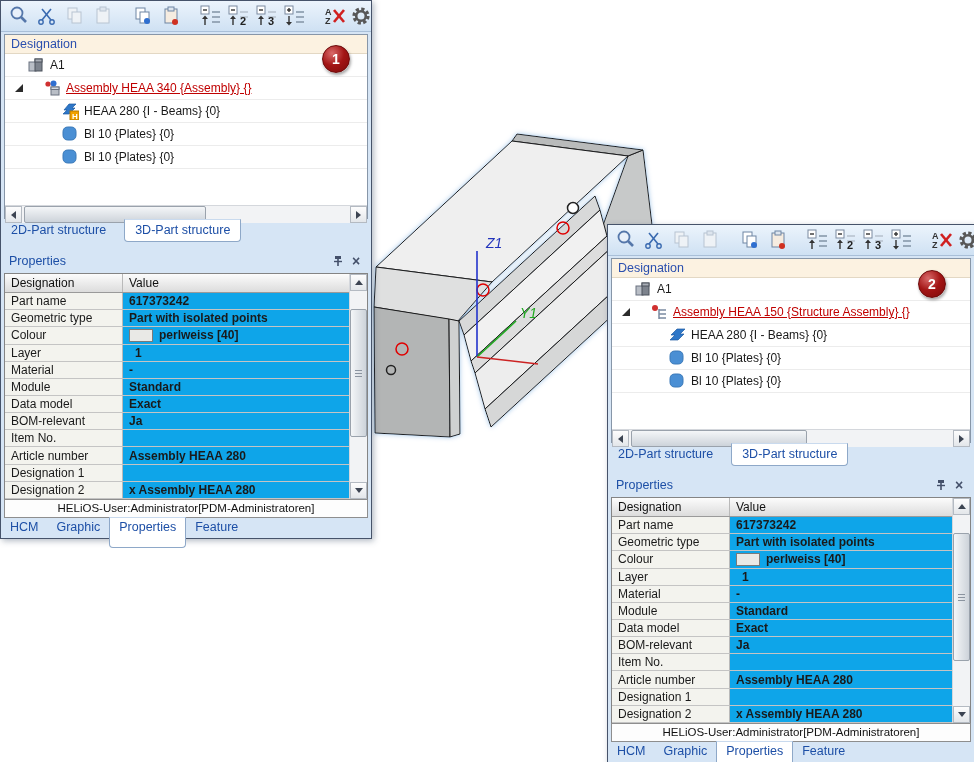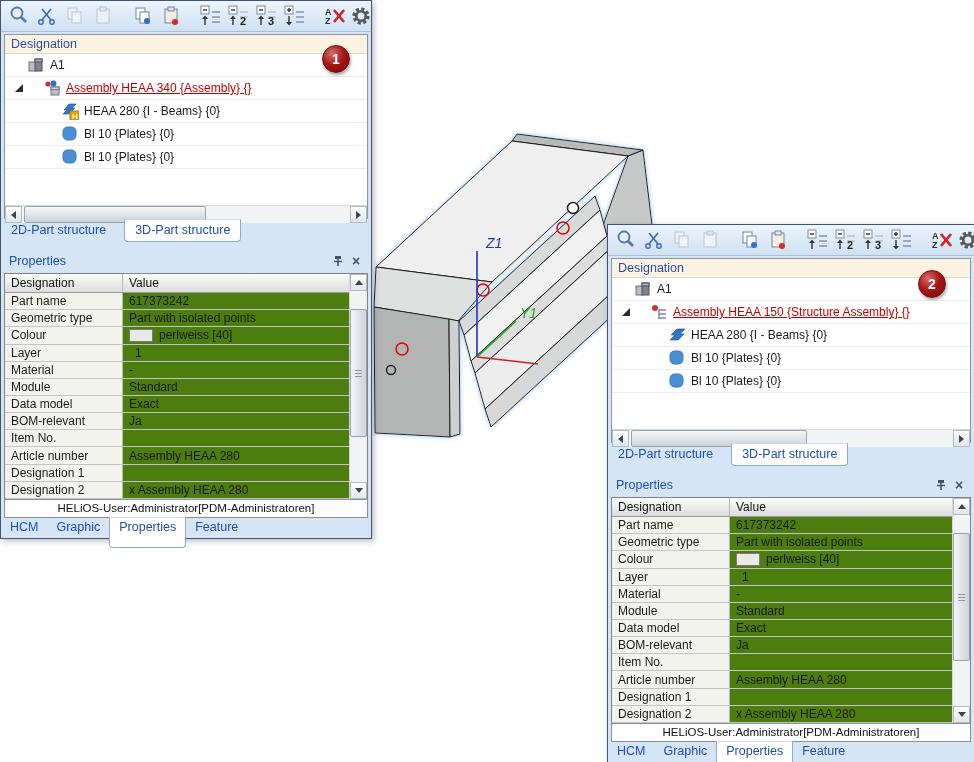--- a/index.html
+++ b/index.html
@@ -56,21 +56,21 @@
   
   .props-box{position:absolute;left:3px;right:3px;background:#fff;border:1px solid #848484;display:flex;}
   .ptable{flex:1;display:flex;flex-direction:column;overflow:hidden;}
   .phead{display:flex;height:19px;background:linear-gradient(#fcfcfc,#dcdcdc);
          border-bottom:1px solid #9a9a9a;font-size:12px;color:#111;}
   .phead .pl,.phead .pv{display:flex;align-items:center;}
   .pl{width:118px;padding-left:6px;box-sizing:border-box;border-right:1px solid #b9b9b9;}
   .pv{flex:1;padding-left:6px;display:flex;align-items:center;white-space:nowrap;overflow:hidden;}
   .prow{display:flex;height:17px;border-bottom:1px solid #c4c4c4;font-size:12px;align-items:stretch;}
   .prow .pl{background:#f3f3ee;display:flex;align-items:center;}
-  .prow .pv{background:#4d7c0f;}
+  .prow .pv{background:#0ea5e9;font-weight:bold;}
   .pv.pad{padding-left:12px;}
   .swatch{display:inline-block;width:22px;height:11px;background:#e9e9e6;border:1px solid #7a7a7a;margin-right:6px;flex:none;}
   
   .vscroll{width:17px;display:flex;flex-direction:column;background:#f2f3f5;border-left:1px solid #d4d7dc;}
   .vtrack{flex:1;position:relative;}
   .vthumb{position:absolute;left:0;right:0;background:linear-gradient(90deg,#f4f6f8,#cdd3da);
           border:1px solid #9aa2ac;border-radius:2px;box-sizing:border-box;
           display:flex;flex-direction:column;align-items:center;justify-content:center;gap:2px;}
   .grip{width:7px;height:1px;background:#8b94a0;}
   .sbtn.v{width:auto;height:17px;}

